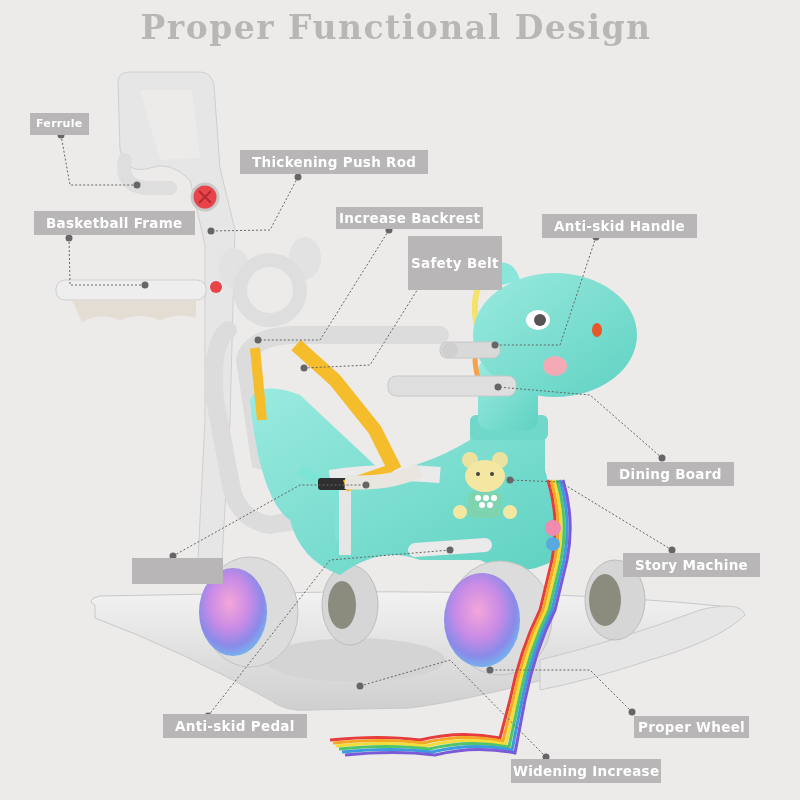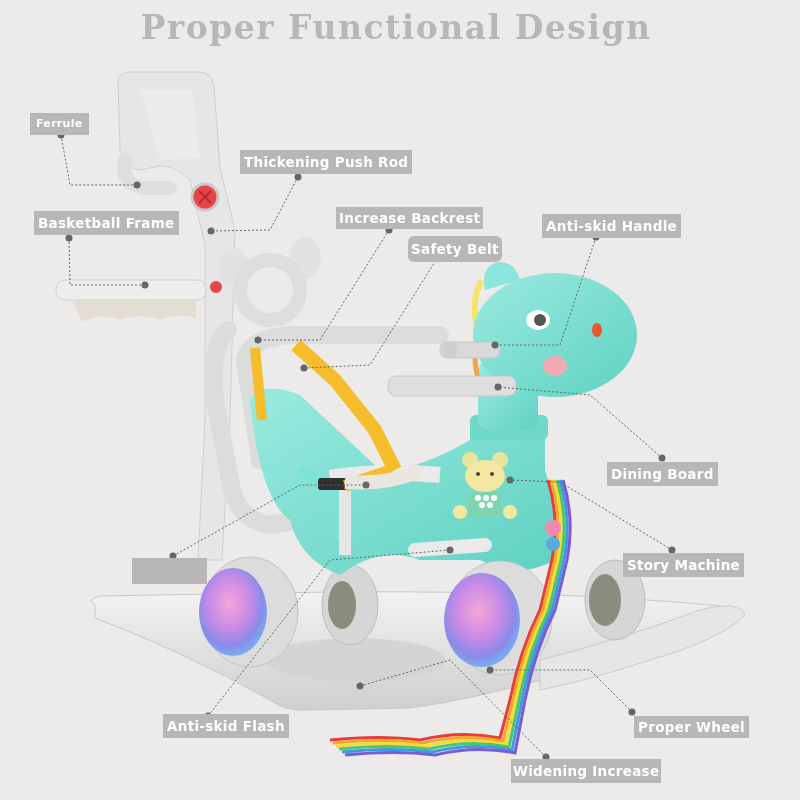--- a/index.html
+++ b/index.html
@@ -13,21 +13,21 @@
     position: absolute; left: 0; right: 8px; top: 8px;
     text-align: center;
     font-family: "DejaVu Serif", serif;
     font-weight: bold; font-size: 33px; letter-spacing: 1.5px;
     color: #b9b6b6;
   }
   .label {
     position: absolute;
     background: #b8b6b6; color: #ffffff;
     font-size: 13.5px; font-weight: bold; letter-spacing: 0.3px;
-    padding: 3px 4px; line-height: 18px; white-space: nowrap;
+    padding: 3px 12px; line-height: 18px; white-space: nowrap;
   }
   .label.big { font-size: 11px; line-height: 20px; padding: 1px 6px; }
   svg.art { position: absolute; left: 0; top: 0; }
 </style>
 </head>
 <body>
 
 <div class="title">Proper Functional Design</div>
 
 <svg class="art" width="800" height="800" viewBox="0 0 800 800">
@@ -190,20 +190,20 @@
       <circle cx="490" cy="670" r="3.5"></circle>
     <circle cx="546" cy="757" r="3.5"></circle>
       <circle cx="360" cy="686" r="3.5"></circle>
   </g>
 </svg>
 
 <div class="label big" style="left:30px; top:113px;">Ferrule</div>
 <div class="label" style="left:240px; top:150px;">Thickening Push Rod</div>
 <div class="label" style="left:34px; top:211px;">Basketball Frame</div>
 <div class="label" style="left:336px; top:207px; padding:2px 3px;">Increase Backrest</div>
-<div class="label" style="left:408px; top:236px; padding:4px 3px;border-radius:6px;">Safety Belt</div>
+<div class="label" style="left:408px; top:236px; padding:18px 3px;">Safety Belt</div>
 <div class="label" style="left:542px; top:214px;">Anti-skid Handle</div>
 <div class="label" style="left:607px; top:462px;">Dining Board</div>
 <div class="label" style="left:623px; top:553px;">Story Machine</div>
 <div class="label" style="left:132px; top:558px; width:67px; height:20px;"></div>
-<div class="label" style="left:163px; top:714px;">Anti-skid Flash</div>
+<div class="label" style="left:163px; top:714px;">Anti-skid Pedal</div>
 <div class="label" style="left:634px; top:716px; padding:2px 4px;">Proper Wheel</div>
 <div class="label" style="left:511px; top:759px; padding:3px 2px;">Widening Increase</div>
 
 </body></html>

